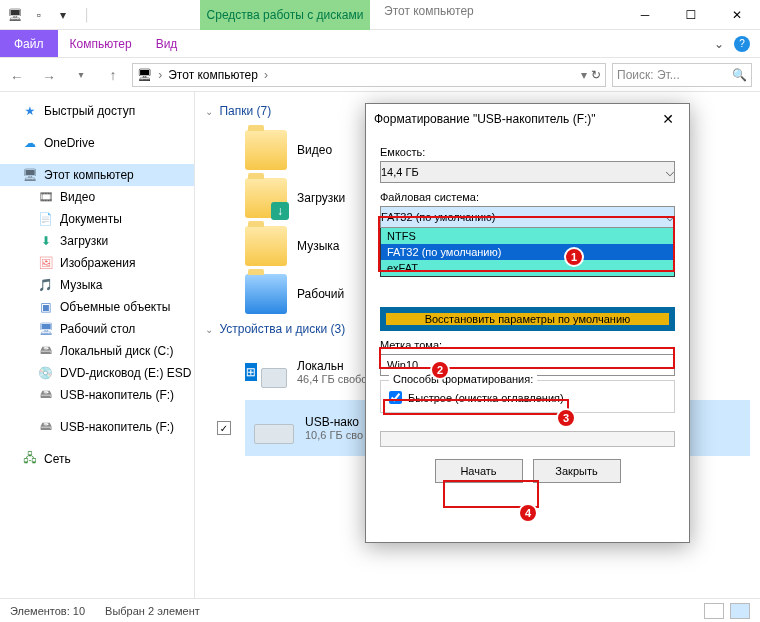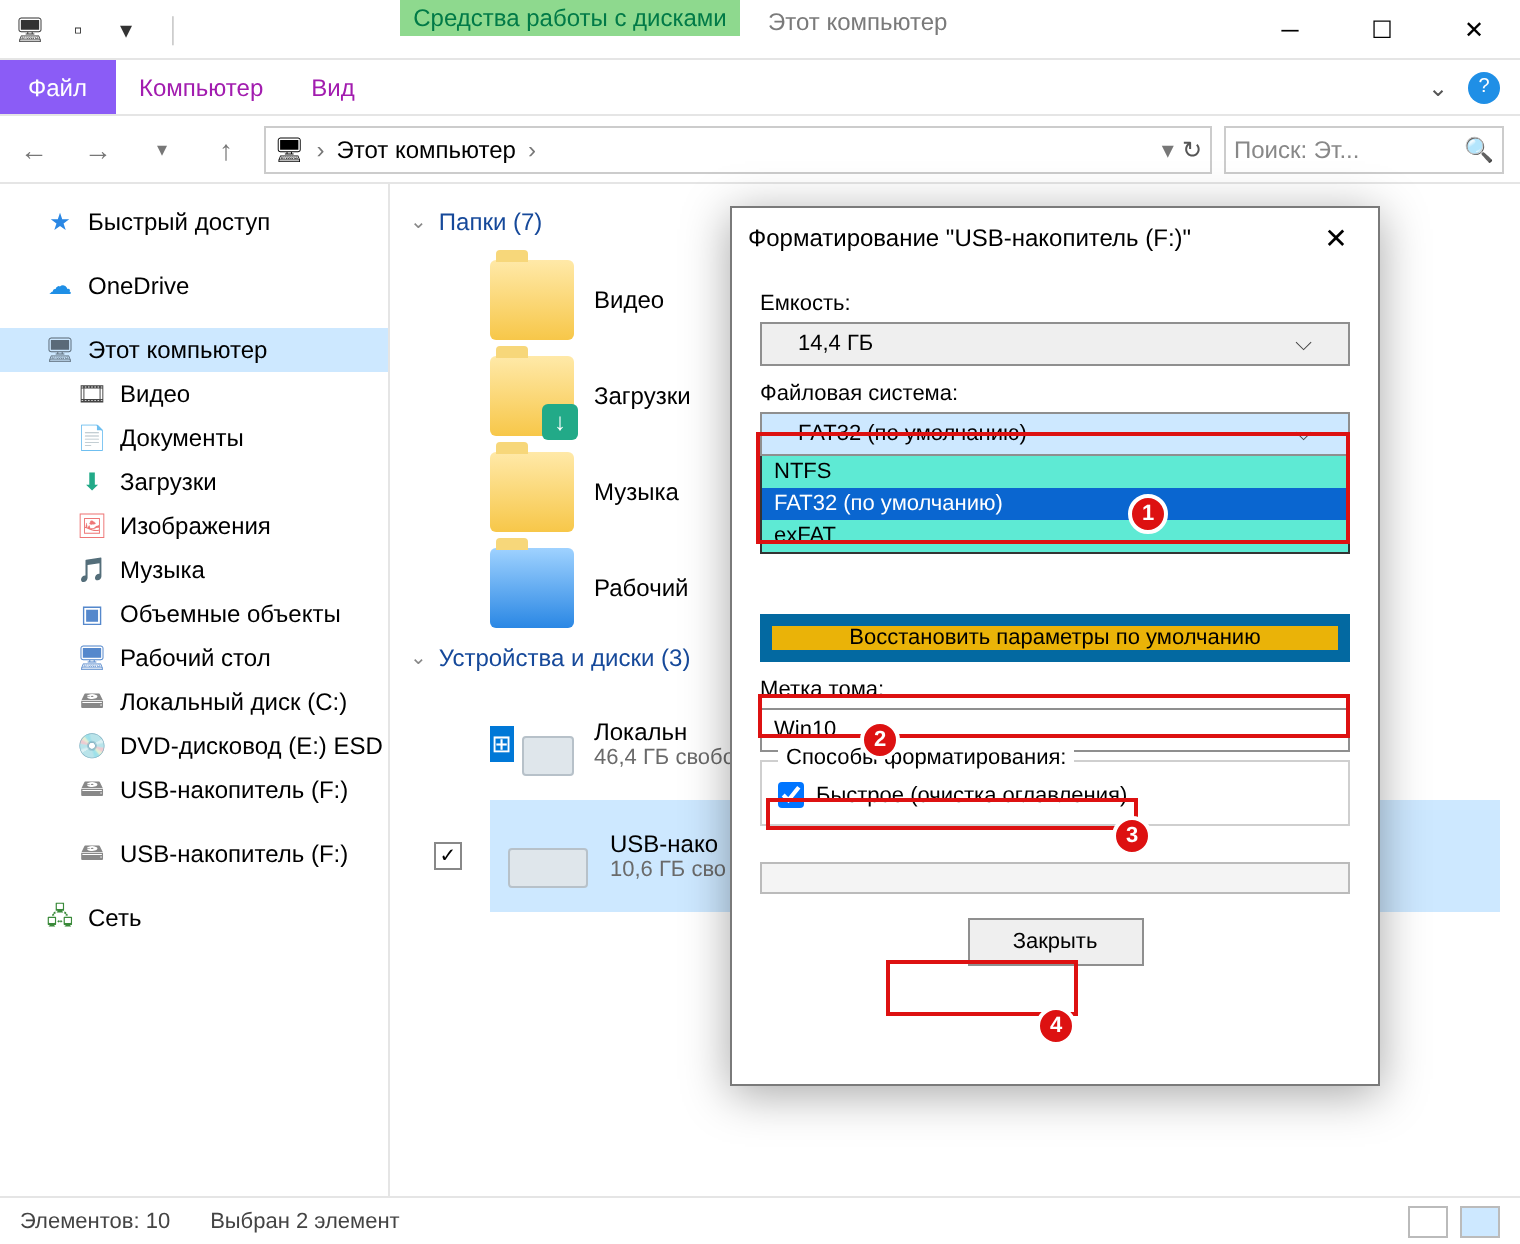--- a/index.html
+++ b/index.html
@@ -10,21 +10,21 @@
 .titlebar .qat { display: flex; align-items: center; gap: 2px; padding: 0 4px; }
 .titlebar .qat .mini-icon { width: 22px; height: 22px; display: flex; align-items: center; justify-content: center; font-size: 12px; color: #333; }
 .titlebar .winctl { margin-left: auto; display: flex; }
 .titlebar .winctl div { width: 46px; height: 30px; display: flex; align-items: center; justify-content: center; color: #000; }
 
 
 .ribbon { height: 28px; display: flex; align-items: stretch; border-bottom: 1px solid #e5e5e5; position: relative; }
 .ribbon .file-tab { background: #8b5cf6; color: #fff; padding: 0 14px; display: flex; align-items: center; }
 .ribbon .tab { padding: 0 12px; display: flex; align-items: center; color: #a21caf; }
 .ribbon .ctx { position: absolute; left: 200px; top: -30px; width: 170px; }
-.ribbon .ctx .ctx-top { height: 18px; background: #8ed98e; color: #017a47; display: flex; align-items: center; justify-content: center; font-size: 12px; border: 1px solid #8ed98e;}
+.ribbon .ctx .ctx-top { height: 30px; background: #8ed98e; color: #017a47; display: flex; align-items: center; justify-content: center; font-size: 12px; border: 1px solid #8ed98e;}
 .ribbon .ctx .ctx-bot { height: 28px; display: flex; align-items: center; justify-content: center; color: #333; }
 .ribbon .title-text { position: absolute; left: 384px; top: -26px; color: #7a7a7a; font-size: 12px; }
 .ribbon .help { margin-left: auto; display: flex; align-items: center; gap: 10px; padding-right: 10px; }
 .help .caret { color: #555; }
 .help .q { width: 16px; height: 16px; border-radius: 50%; background: #1f8fe6; color: #fff; display: flex; align-items: center; justify-content: center; font-size: 10px; }
 
 
 .addrbar { height: 34px; display: flex; align-items: center; padding: 4px 8px 4px 4px; gap: 6px; border-bottom: 1px solid #e5e5e5; }
 .nav-btn { width: 26px; height: 26px; display: flex; align-items: center; justify-content: center; color: #777; font-size: 14px; }
 .addr-box { flex: 1; border: 1px solid #ccc; height: 24px; display: flex; align-items: center; padding: 0 4px; gap: 6px; }
@@ -63,21 +63,21 @@
 .statusbar { height: 24px; border-top: 1px solid #e5e5e5; display: flex; align-items: center; padding: 0 10px; font-size: 11px; color: #444; gap: 20px; }
 .statusbar .icons { margin-left: auto; display: flex; gap: 6px; }
 .statusbar .icons div { width: 20px; height: 16px; border: 1px solid #bbb; }
 
 
 .dialog { position: absolute; left: 365px; top: 103px; width: 325px; height: 440px; background: #fff; border: 1px solid #7a7a7a; box-shadow: 0 4px 22px rgba(0,0,0,.35); z-index: 10; }
 .dlg-title { height: 30px; display: flex; align-items: center; padding: 0 8px; font-size: 12px; }
 .dlg-title .close { margin-left: auto; font-size: 14px; width: 26px; height: 26px; display: flex; align-items: center; justify-content: center; }
 .dlg-body { padding: 4px 14px 10px 14px; }
 .lbl { font-size: 11px; margin-top: 8px; margin-bottom: 3px; }
-.sel-box { width: 100%; height: 22px; border: 1px solid #8f8f8f; background: #efefef; display: flex; align-items: center; padding: 0 18px; font-size: 11px; position: relative; }
+.sel-box { width: 100%; height: 22px; border: 1px solid #8f8f8f; background: #efefef; display: flex; align-items: center; padding: 0 0; font-size: 11px; position: relative; }
 .sel-box .dd { margin-left: auto; color: #444; }
 .drop { width: 100%; border: 1px solid #333; border-top: none; font-size: 11px; }
 .drop .opt { padding: 2px 6px; background: #5eead4; }
 .drop .opt.hl { background: #0a66d0; color: #fff; }
 .btn-df { width: 100%; height: 24px; border: 6px solid #0369a1; background: #eab308; margin-top: 30px; font-size: 11px; }
 .txt-in { width: 100%; height: 22px; border: 1px solid #8f8f8f; padding: 0 6px; font-size: 11px; }
 .group-box { border: 1px solid #cfcfcf; padding: 8px; margin-top: 4px; font-size: 11px; }
 .group-box .legend { position: relative; top: -16px; background: #fff; padding: 0 4px; display: inline-block; }
 .chk-row { display: flex; align-items: center; gap: 6px; margin-top: -10px; }
 .progress { width: 100%; height: 16px; border: 1px solid #bbb; background: #f4f4f4; margin-top: 18px; }
@@ -309,20 +309,21 @@
       <span class="legend">Способы форматирования:</span>
       <div class="chk-row">
         <input type="checkbox" checked="" style="">
         <span>Быстрое (очистка оглавления)</span>
       </div>
     </div>
 
     <div class="progress"></div>
 
     <div class="btn-row">
+      <button class="btn">Начать</button>
       <button class="btn">Закрыть</button>
     </div>
   </div>
 </div>
 
 <div class="redbox" style="left:378px; top:216px; width:297px; height:56px;"></div>
 <div class="badge" style="left:564px; top:247px;">1</div>
 
 <div class="redbox" style="left:379px; top:347px; width:296px; height:22px;"></div>
 <div class="badge" style="left:430px; top:360px;">2</div>

